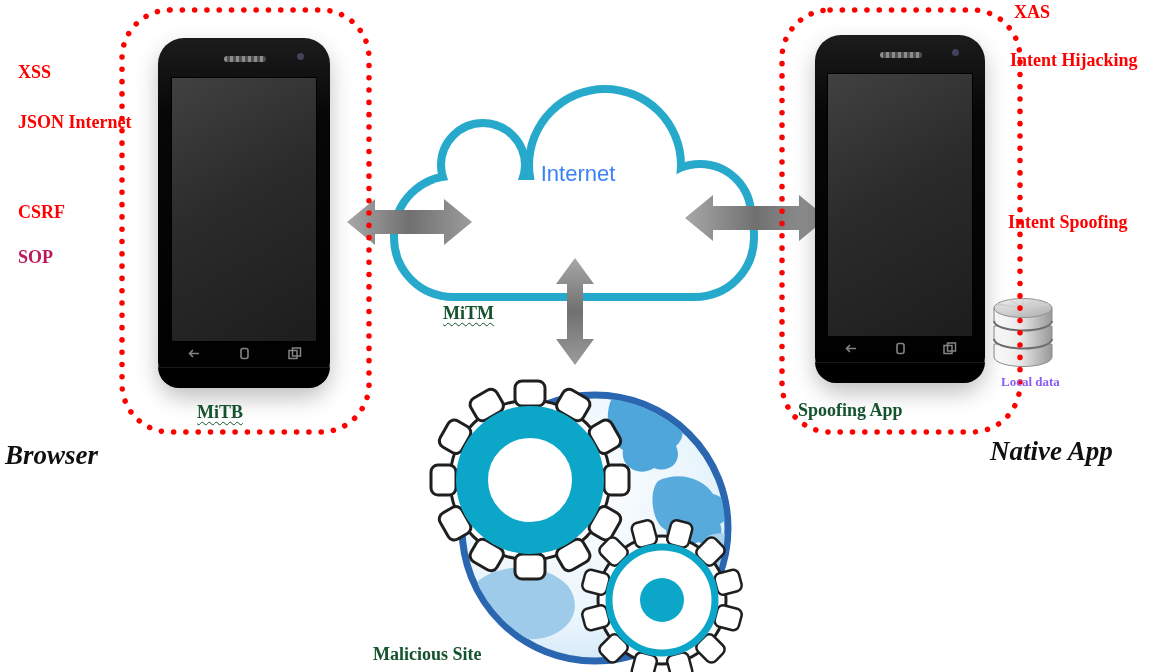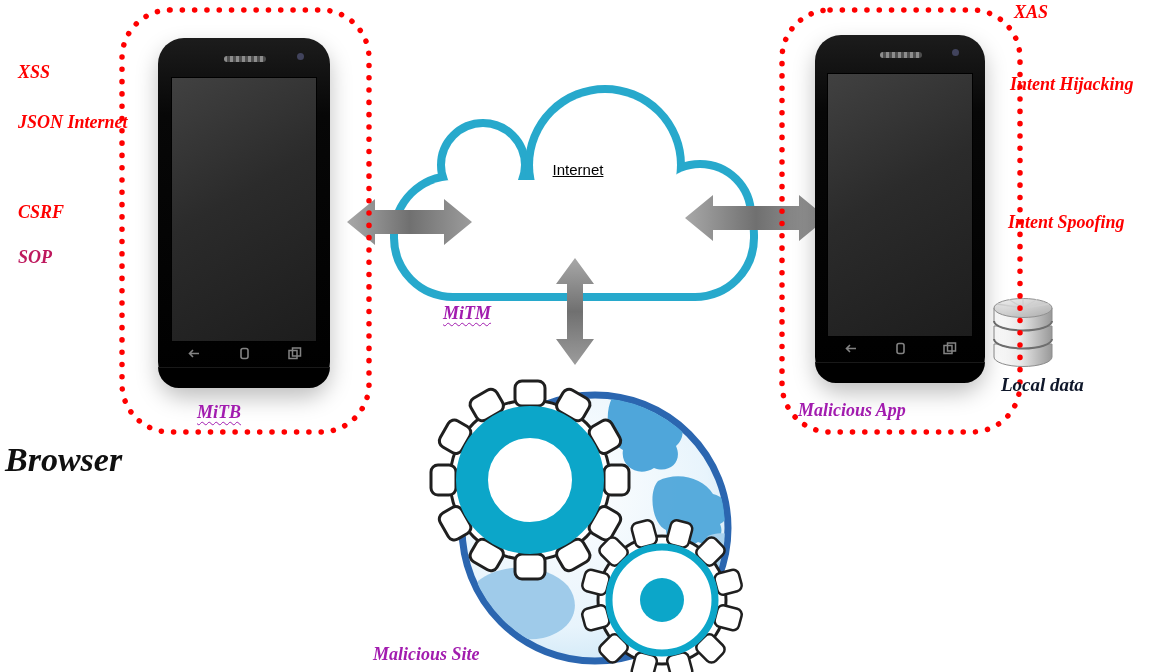--- a/index.html
+++ b/index.html
@@ -15,34 +15,34 @@
          border:1px solid #000;}
   .phone .speaker{position:absolute;height:6px;border-radius:3px;
          background:repeating-linear-gradient(90deg,#8c8c8c 0 3px,#4d4d4d 3px 6px);}
   .phone .camera{position:absolute;width:7px;height:7px;border-radius:50%;background:#41435c;}
   .phone .navbar{position:absolute;display:flex;justify-content:space-between;align-items:center;}
   .phone .navbar svg{opacity:.85;}
   .phone .chin{position:absolute;left:0;right:0;bottom:0;height:20px;background:#000;
          border-radius:0 0 26px 26px;border-top:1px solid #191919;}
 
   
-  .threat{position:absolute;font-weight:bold;font-style:italic;font-size:18px;
+  .threat{position:absolute;font-weight:bold;font-size:18px;
           color:#FE0000;white-space:nowrap;line-height:1.15;}
   .threat.black{color:#be185d;}
   .threat.wrap{white-space:normal;width:112px;}
-  .zone-title{position:absolute;font-weight:bold;font-style:italic;font-size:34px;
+  .zone-title{position:absolute;font-weight:bold;font-style:italic;font-size:27px;
           color:#101010;line-height:1.32;}
   .zone-title.wrap{width:126px;}
-  .attack-tag{position:absolute;font-weight:bold;font-style:italic;font-size:18px;
-          color:#a21caf;white-space:nowrap;}
+  .attack-tag{position:absolute;font-weight:bold;font-size:18px;
+          color:#14532d;white-space:nowrap;}
   .attack-tag.wavy{text-decoration:underline;text-decoration-style:wavy;
           text-decoration-thickness:1px;text-underline-offset:3px;}
-  .net-label{position:absolute;font-family:"Liberation Sans",sans-serif;font-size:15px;
-          color:#000000;text-align:center;text-decoration:underline;}
-  .data-label{position:absolute;font-weight:bold;font-style:italic;font-size:19px;color:#0f172a;}
+  .net-label{position:absolute;font-family:"Liberation Sans",sans-serif;font-size:22px;
+          color:#3b82f6;text-align:center;}
+  .data-label{position:absolute;font-weight:bold;font-size:13px;color:#8b5cf6;}
 </style>
 </head>
 <body>
 
 <div class="canvas">
 
   <svg class="abs" style="left:380px;top:75px;" width="392" height="235">
     <g fill="#ffffff" stroke="#27A9CC" stroke-width="16" stroke-linejoin="round">
       <rect x="18" y="105" width="352" height="113" rx="55"></rect>
       <circle cx="103" cy="90" r="38"></circle>
@@ -260,18 +260,19 @@
   <div class="threat" style="left:18px;top:202px;">CSRF</div>
   <div class="threat black" style="left:18px;top:247px;">SOP</div>
   <div class="attack-tag wavy" style="left:197px;top:402px;">MiTB</div>
   <div class="zone-title" style="left:5px;top:438px;">Browser</div>
 
   <div class="net-label" style="left:540px;top:161px;width:76px;">Internet</div>
   <div class="attack-tag wavy" style="left:443px;top:303px;">MiTM</div>
   <div class="attack-tag" style="left:373px;top:644px;">Malicious Site</div>
 
   <div class="threat" style="left:1014px;top:2px;">XAS</div>
-  <div class="threat" style="left:1010px;top:74px;">Intent Hijacking</div>
+  <div class="threat" style="left:1010px;top:50px;">Intent Hijacking</div>
   <div class="threat" style="left:1008px;top:212px;">Intent Spoofing</div>
-  <div class="attack-tag" style="left:798px;top:400px;">Malicious App</div>
+  <div class="attack-tag" style="left:798px;top:400px;">Spoofing App</div>
   <div class="data-label" style="left:1001px;top:374px;">Local data</div>
+  <div class="zone-title wrap" style="left:990px;top:434px;">Native App</div>
 
 </div>
 
 </body></html>

